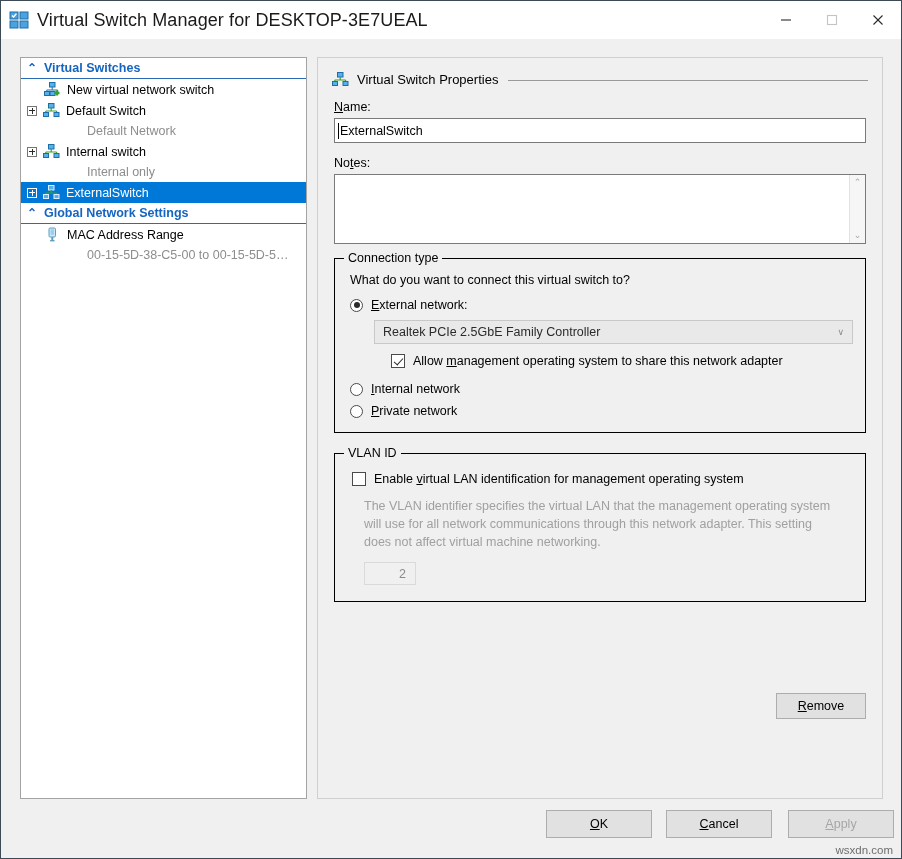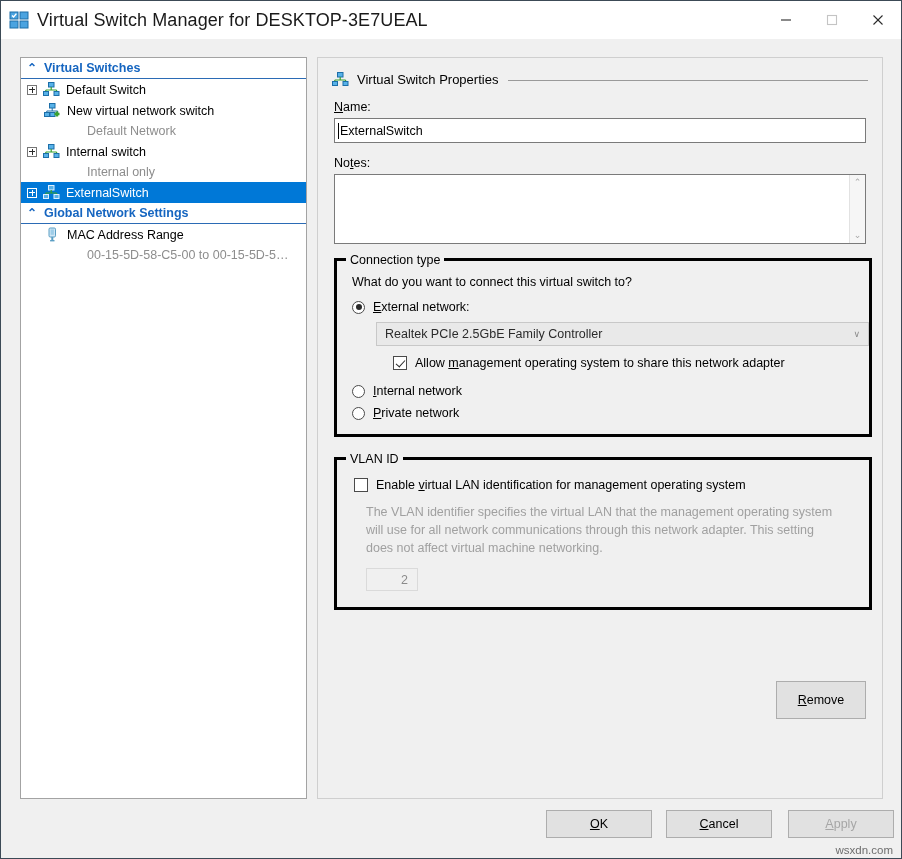--- a/index.html
+++ b/index.html
@@ -237,25 +237,25 @@
     flex-direction: column;
     justify-content: space-between;
     align-items: center;
     padding: 3px 0;
     box-sizing: border-box;
   }
   .sb-arrow { color: #a6a6a6; font-size: 9px; line-height: 1; }
 
   
   .groupbox {
-    margin: 14px 10px 0 16px;
-    border: 3px solid #000000;
-    box-sizing: border-box;
-    position: relative;
-    padding: 14px 0 12px 12px;
+    margin: 14px 16px 0 16px;
+    border: 1px solid #000000;
+    box-sizing: border-box;
+    position: relative;
+    padding: 14px 12px 12px 12px;
   }
   .groupbox > .gb-title {
     position: absolute;
     top: -8px;
     left: 9px;
     background: #f0f0f0;
     padding: 0 4px;
     font-size: 12.5px;
     color: #000;
     white-space: nowrap;
@@ -335,21 +335,21 @@
     box-sizing: border-box;
     display: flex;
     align-items: center;
     justify-content: flex-end;
     padding-right: 9px;
     font-size: 12.5px;
     color: #8b8b8b;
   }
 
   .btn {
-    height: 38px;
+    height: 26px;
     min-width: 88px;
     background: #e1e1e1;
     border: 1px solid #adadad;
     box-sizing: border-box;
     display: flex;
     align-items: center;
     justify-content: center;
     font-size: 12.5px;
     color: #000;
     font-family: "Liberation Sans", sans-serif;
@@ -446,65 +446,65 @@
   <div id="content">
 
     <div id="tree-panel">
 
       <div class="tree-section">
         <span class="chev">⌃</span>
         <span class="sec-label">Virtual Switches</span>
       </div>
 
       <div class="tree-row">
-        <span class="expander">
-            <i class="h"></i>
-            <i class="v"></i>
-          </span>
-        <span class="tree-icon sw-icon">
-          <svg width="17" height="15" viewBox="0 0 17 15">
-            <rect x="5.5" y="0.5" width="5.5" height="4.5" fill="#57b1e8" stroke="#1c6ea8"></rect>
-            <path d="M8.2 5 L8.2 8 M2.8 8 L13.6 8 M2.8 8 L2.8 10 M13.6 8 L13.6 10" stroke="#3aa130" fill="none" stroke-width="1.2"></path>
-            <rect x="0.5" y="9.5" width="5" height="4" fill="#57b1e8" stroke="#1c6ea8"></rect>
-            <rect x="11" y="9.5" width="5" height="4" fill="#57b1e8" stroke="#1c6ea8"></rect>
-          </svg>
-        </span>
-        <span class="tree-label">Default Switch</span>
-      </div>
-
-      <div class="tree-row">
         <span class="expander-spacer"></span>
         <span class="tree-icon sw-icon">
           <svg width="17" height="15" viewBox="0 0 17 15">
             <rect x="5.5" y="0.5" width="5.5" height="4.5" fill="#57b1e8" stroke="#1c6ea8"></rect>
             <path d="M8.2 5 L8.2 8 M2.8 8 L13.6 8 M2.8 8 L2.8 10 M13.6 8 L13.6 10" stroke="#1c6ea8" fill="none" stroke-width="1"></path>
             <rect x="0.5" y="9.5" width="5" height="4" fill="#57b1e8" stroke="#1c6ea8"></rect>
             <rect x="6" y="9.5" width="5" height="4" fill="#57b1e8" stroke="#1c6ea8"></rect>
             <path d="M13 8.5 L13 13.5 M10.5 11 L15.5 11" stroke="#3aa130" stroke-width="2.4"></path>
           </svg>
         </span>
         <span class="tree-label">New virtual network switch</span>
-      </div>
-      <div class="tree-row sub">
-        <span class="tree-sublabel">Default Network</span>
       </div>
 
       <div class="tree-row">
         <span class="expander">
             <i class="h"></i>
             <i class="v"></i>
           </span>
         <span class="tree-icon sw-icon">
           <svg width="17" height="15" viewBox="0 0 17 15">
             <rect x="5.5" y="0.5" width="5.5" height="4.5" fill="#57b1e8" stroke="#1c6ea8"></rect>
             <path d="M8.2 5 L8.2 8 M2.8 8 L13.6 8 M2.8 8 L2.8 10 M13.6 8 L13.6 10" stroke="#3aa130" fill="none" stroke-width="1.2"></path>
             <rect x="0.5" y="9.5" width="5" height="4" fill="#57b1e8" stroke="#1c6ea8"></rect>
             <rect x="11" y="9.5" width="5" height="4" fill="#57b1e8" stroke="#1c6ea8"></rect>
           </svg>
         </span>
+        <span class="tree-label">Default Switch</span>
+      </div>
+      <div class="tree-row sub">
+        <span class="tree-sublabel">Default Network</span>
+      </div>
+
+      <div class="tree-row">
+        <span class="expander">
+            <i class="h"></i>
+            <i class="v"></i>
+          </span>
+        <span class="tree-icon sw-icon">
+          <svg width="17" height="15" viewBox="0 0 17 15">
+            <rect x="5.5" y="0.5" width="5.5" height="4.5" fill="#57b1e8" stroke="#1c6ea8"></rect>
+            <path d="M8.2 5 L8.2 8 M2.8 8 L13.6 8 M2.8 8 L2.8 10 M13.6 8 L13.6 10" stroke="#3aa130" fill="none" stroke-width="1.2"></path>
+            <rect x="0.5" y="9.5" width="5" height="4" fill="#57b1e8" stroke="#1c6ea8"></rect>
+            <rect x="11" y="9.5" width="5" height="4" fill="#57b1e8" stroke="#1c6ea8"></rect>
+          </svg>
+        </span>
         <span class="tree-label">Internal switch</span>
       </div>
       <div class="tree-row sub">
         <span class="tree-sublabel">Internal only</span>
       </div>
 
       <div class="tree-row selected">
         <span class="expander">
             <i class="h"></i>
             <i class="v"></i>
@@ -531,21 +531,21 @@
           <svg width="17" height="15" viewBox="0 0 17 15">
             <rect x="5" y="1" width="6.5" height="9" rx="1.2" fill="#cfe6f5" stroke="#5a9ec4"></rect>
             <rect x="6.6" y="2.4" width="3.3" height="5.4" fill="#9ecde8"></rect>
             <rect x="7.3" y="10" width="2" height="3.6" fill="#5a9ec4"></rect>
             <rect x="6.1" y="13" width="4.4" height="1.4" fill="#5a9ec4"></rect>
           </svg>
         </span>
         <span class="tree-label">MAC Address Range</span>
       </div>
       <div class="tree-row sub">
-        <span class="tree-sublabel">00-15-5D-58-C5-00 to 00-15-5D-5…</span>
+        <span class="tree-sublabel">00-15-5D-38-C5-00 to 00-15-5D-5…</span>
       </div>
 
     </div>
 
     <div id="splitter"></div>
 
     <div id="details-panel">
 
       <div class="props-header">
         <span class="hdr-icon sw-icon">

